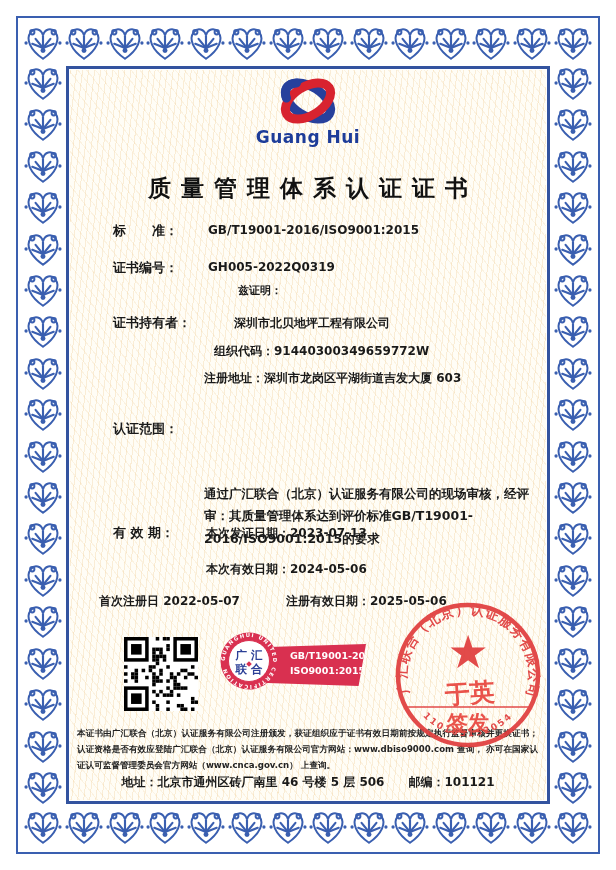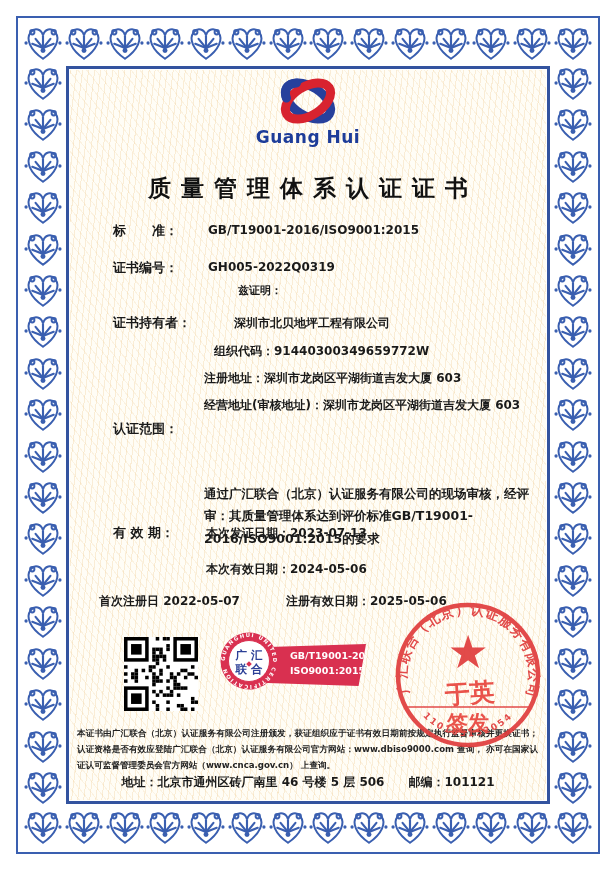--- a/index.html
+++ b/index.html
@@ -1171,21 +1171,20 @@
     <div class="abs lbl" style="left:43px;top:189px;">证书编号：</div>
     <div class="abs val" style="left:138px;top:190px;">GH005-2022Q0319</div>
 
     <div class="abs val" style="left:168px;top:213px;font-size:11px;">兹证明：</div>
 
     <div class="abs lbl" style="left:43px;top:244px;">证书持有者：</div>
     <div class="abs val" style="left:136px;top:245px;margin-left:28px;">深圳市北贝地坪工程有限公司</div>
 
     <div class="abs val" style="left:144px;top:273px;">组织代码：91440300349659772W</div>
     <div class="abs val" style="left:134px;top:300px;">注册地址：深圳市龙岗区平湖街道吉发大厦 603</div>
-    <div class="abs val" style="left:134px;top:327px;">经营地址(审核地址)：深圳市龙岗区平湖街道吉发大厦 603</div>
 
     <div class="abs lbl" style="left:43px;top:350px;">认证范围：</div>
 
     <div class="abs wrapv" style="left:134px;top:413px;width:326px;">通过广汇联合（北京）认证服务有限公司的现场审核，经评审：其质量管理体系达到评价标准GB/T19001-2016/ISO9001:2015的要求</div>
 
     <div class="abs lbl" style="left:43px;top:454px;">有 效 期：</div>
     <div class="abs val" style="left:136px;top:455px;text-align:right;">本次发证日期：2023-07-13</div>
     <div class="abs val" style="left:136px;top:491px;">本次有效日期：2024-05-06</div>
 
     <div class="abs val" style="left:29px;top:523px;">首次注册日 2022-05-07</div>

